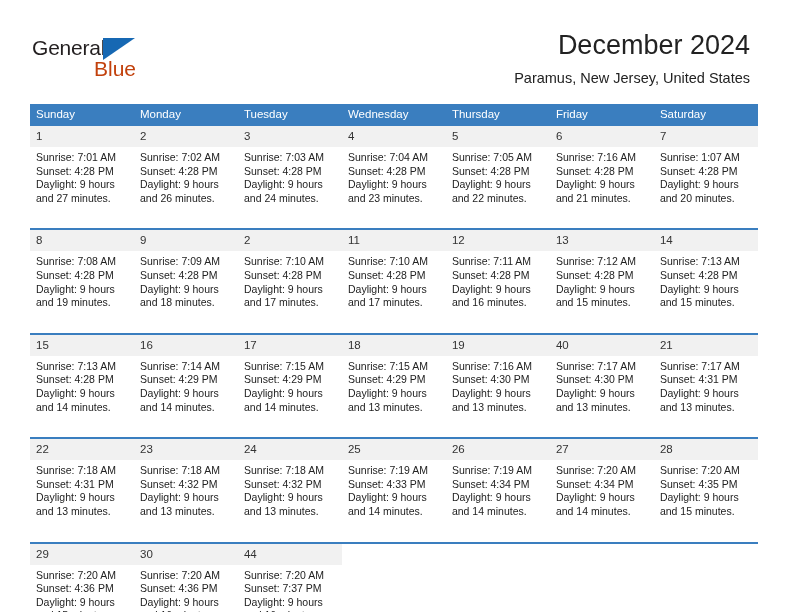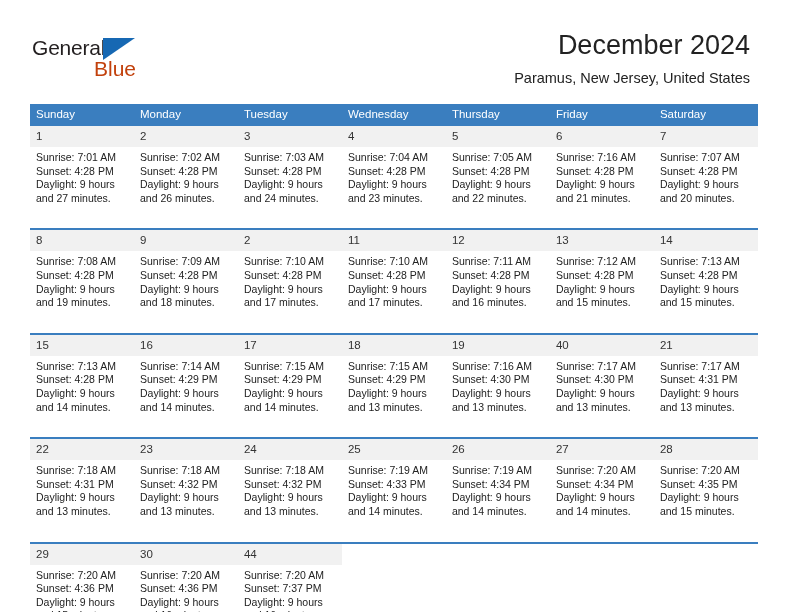--- a/index.html
+++ b/index.html
@@ -240,21 +240,21 @@
             <div class="cellbody">
               <div class="line">Sunrise: 7:16 AM</div>
               <div class="line">Sunset: 4:28 PM</div>
               <div class="line">Daylight: 9 hours</div>
               <div class="line">and 21 minutes.</div>
             </div>
           </td>
           <td>
             <div class="daynum">7</div>
             <div class="cellbody">
-              <div class="line">Sunrise: 7:07 AM</div>
+              <div class="line">Sunrise: 1:07 AM</div>
               <div class="line">Sunset: 4:28 PM</div>
               <div class="line">Daylight: 9 hours</div>
               <div class="line">and 20 minutes.</div>
             </div>
           </td>
         </tr>
         <tr class="spacer-row">
           <td colspan="7"></td>
         </tr>
         <tr class="week-row">

